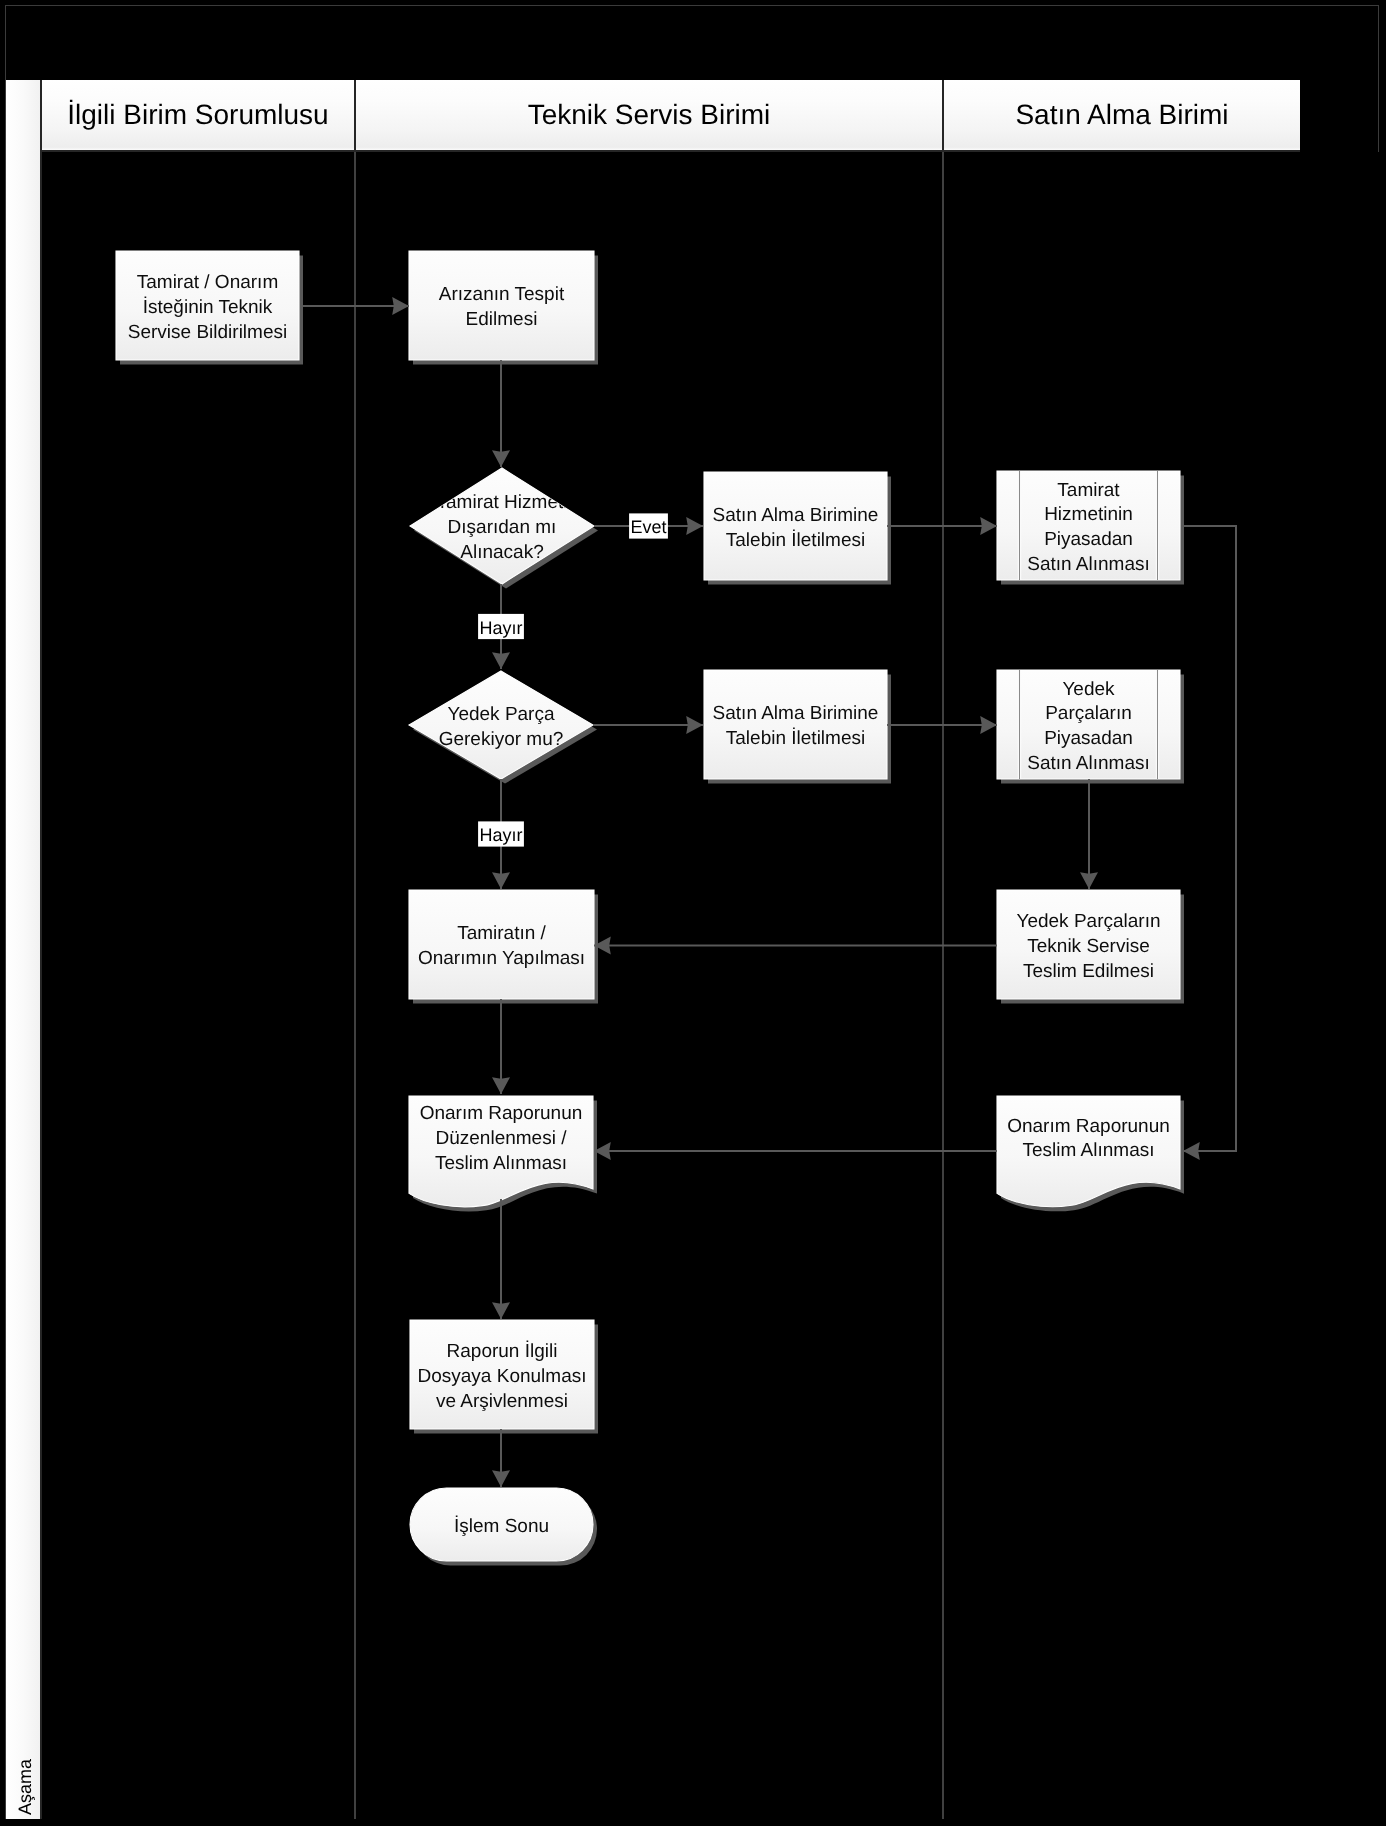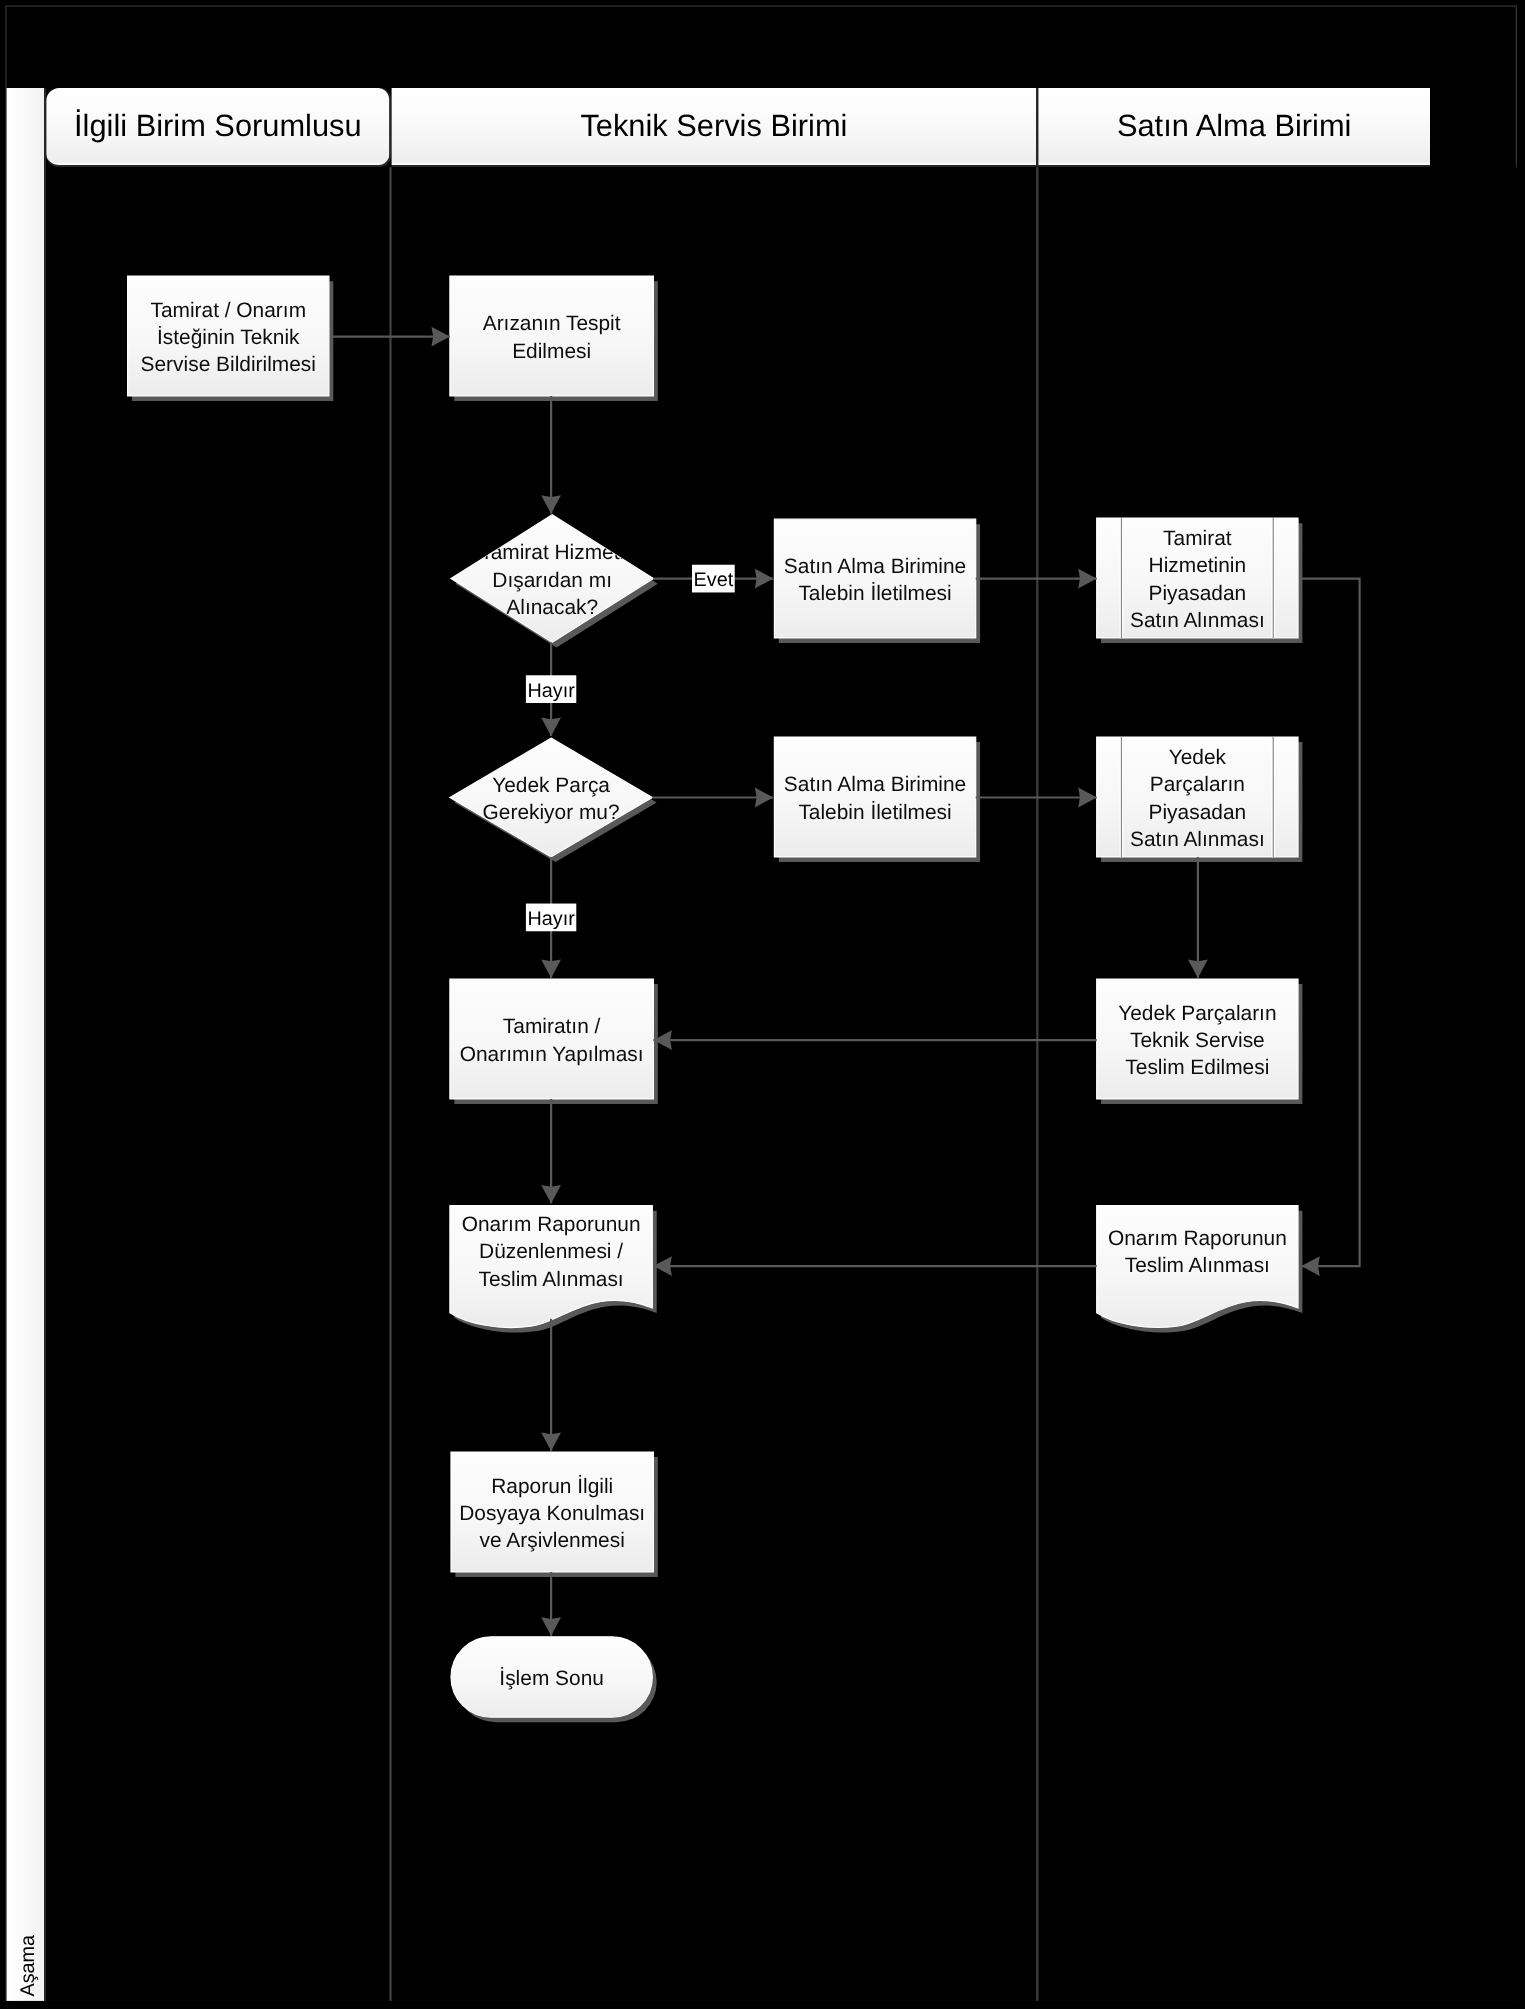--- a/index.html
+++ b/index.html
@@ -45,21 +45,21 @@
 
   <div class="frame"></div>
 
 
   <div class="sidestrip">
     <svg class="stage-svg" viewBox="0 0 36 1739">
       <text class="stage-text" x="0" y="0" transform="translate(24.5,1735) rotate(-90)">Aşama</text>
     </svg>
   </div>
 
-  <div class="colhead" style="left:42px;width:314px;border-radius:12px;">
+  <div class="colhead" style="left:42px;width:314px;">
     <span>İlgili Birim Sorumlusu</span>
   </div>
   <div class="colhead" style="left:356px;width:588px;">
     <span>Teknik Servis Birimi</span>
   </div>
   <div class="colhead last" style="left:944px;width:356px;">
     <span>Satın Alma Birimi</span>
   </div>
 
   <div class="body-area"></div>

